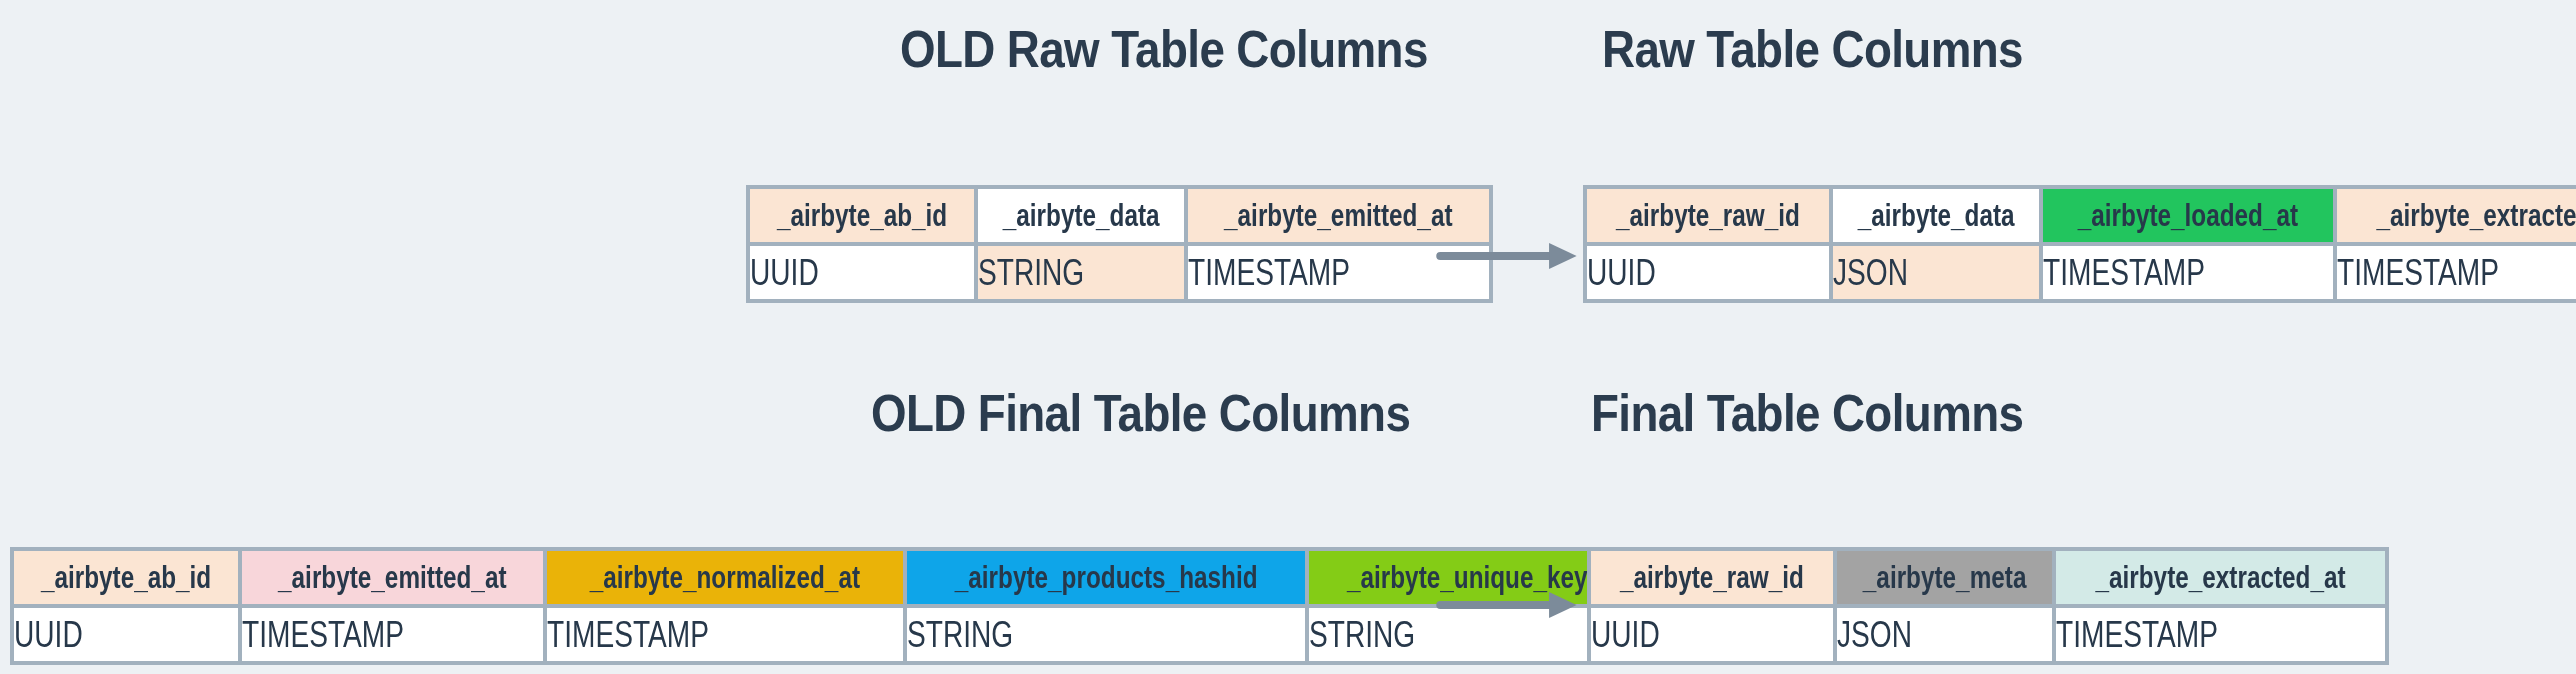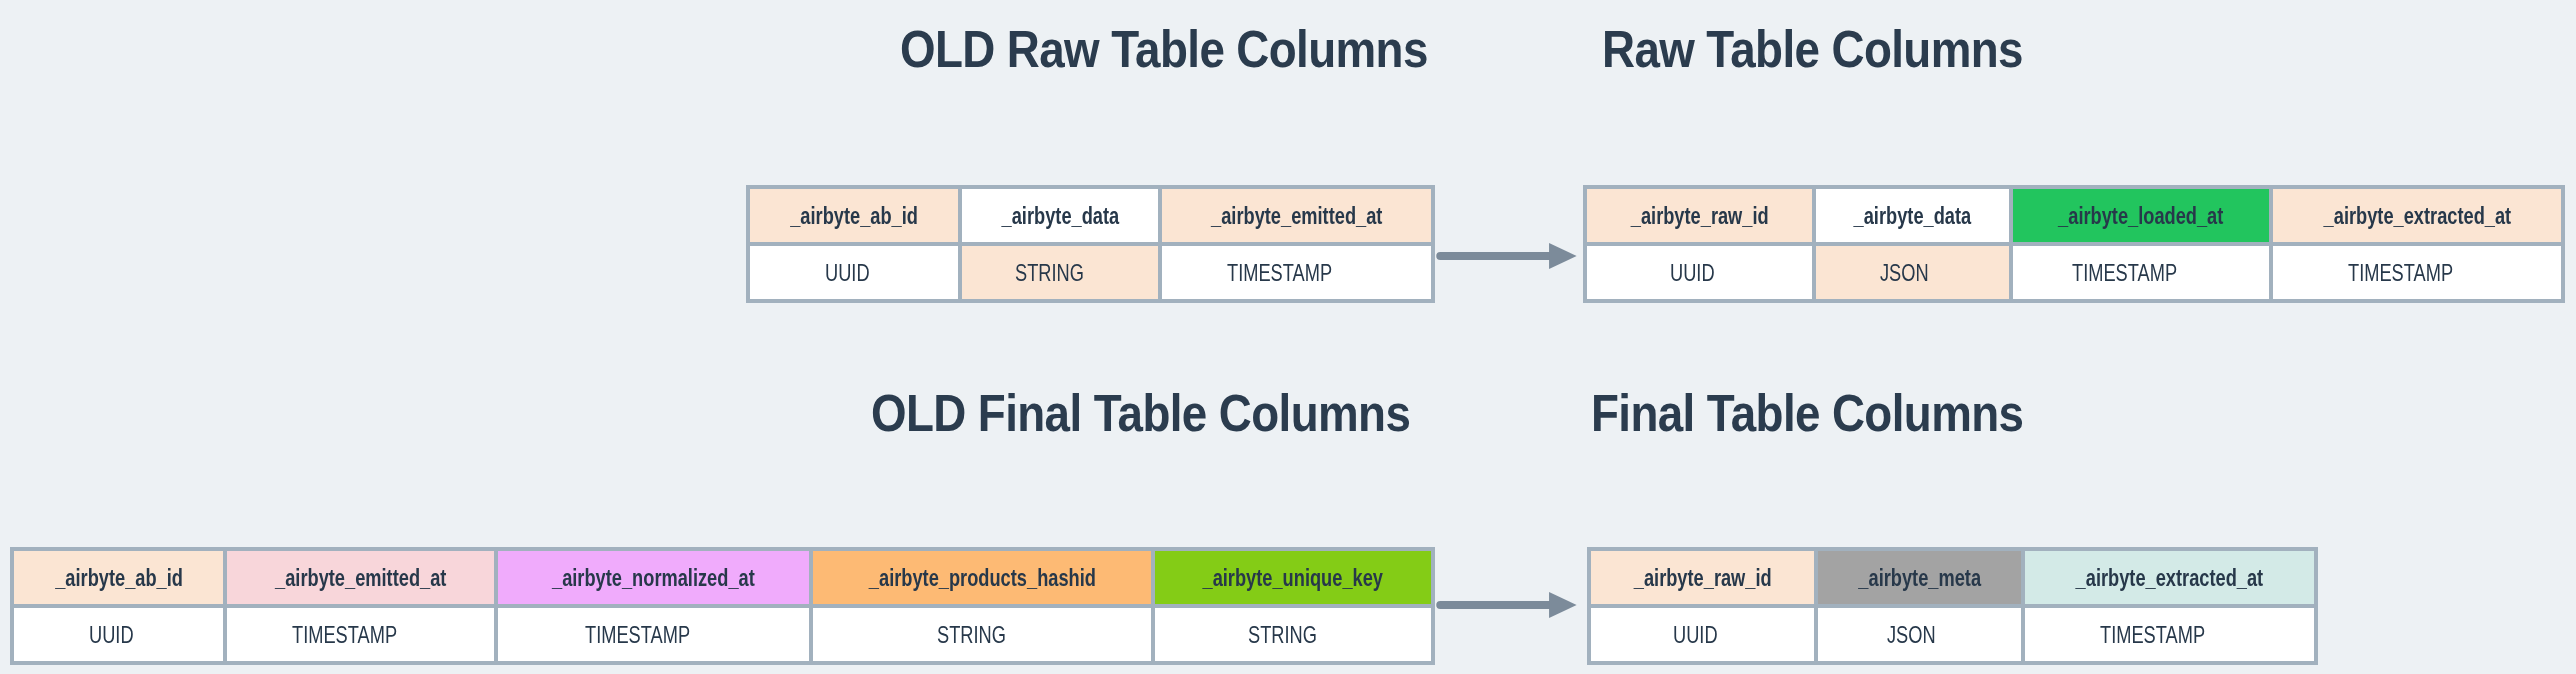--- a/index.html
+++ b/index.html
@@ -35,25 +35,25 @@
     padding: 0;
     vertical-align: middle;
     color: var(--text, #27384a);
     background: #ffffff;
     white-space: nowrap;
     overflow: hidden;
   }
   td.hdr {
     text-align: center;
     font-weight: bold;
-    font-size: 24px;
+    font-size: 32px;
   }
   td.typ {
-    text-align: center;
-    font-size: 24px;
+    text-align: left;
+    font-size: 37px;
     padding-left: 19px;
   }
   .cx {
     display: inline-block;
     transform: scaleX(0.76);
     transform-origin: center center;
   }
   td.typ .cx { transform-origin: left center; }
   .arrow {
     position: absolute;
@@ -100,22 +100,22 @@
       <td class="typ" style="background-color: rgb(255, 255, 255);"><span class="cx">TIMESTAMP</span></td>
     </tr>
   </tbody>
     </table>
 
   <table class="schema" style="left:10.2px; top:547px;">
     <tbody>
         <tr>
       <td class="hdr" style="width: 213px; background-color: rgb(251, 229, 211);"><span class="cx">_airbyte_ab_id</span></td>
       <td class="hdr" style="width: 271px; background-color: rgb(248, 214, 218);"><span class="cx">_airbyte_emitted_at</span></td>
-      <td class="hdr" style="width: 315px; background-color: #f0abfc;"><span class="cx">_airbyte_normalized_at</span></td>
-      <td class="hdr" style="width: 342px; background-color: #fdba74;"><span class="cx">_airbyte_products_hashid</span></td>
+      <td class="hdr" style="width: 315px; background-color: #eab308;"><span class="cx">_airbyte_normalized_at</span></td>
+      <td class="hdr" style="width: 342px; background-color: #0ea5e9;"><span class="cx">_airbyte_products_hashid</span></td>
       <td class="hdr" style="width: 280px; background-color: #84cc16;"><span class="cx">_airbyte_unique_key</span></td>
     </tr>
     <tr>
       <td class="typ" style="background-color: rgb(255, 255, 255);"><span class="cx">UUID</span></td>
       <td class="typ" style="background-color: rgb(255, 255, 255);"><span class="cx">TIMESTAMP</span></td>
       <td class="typ" style="background-color: rgb(255, 255, 255);"><span class="cx">TIMESTAMP</span></td>
       <td class="typ" style="background-color: rgb(255, 255, 255);"><span class="cx">STRING</span></td>
       <td class="typ" style="background-color: rgb(255, 255, 255);"><span class="cx">STRING</span></td>
     </tr>
   </tbody>

